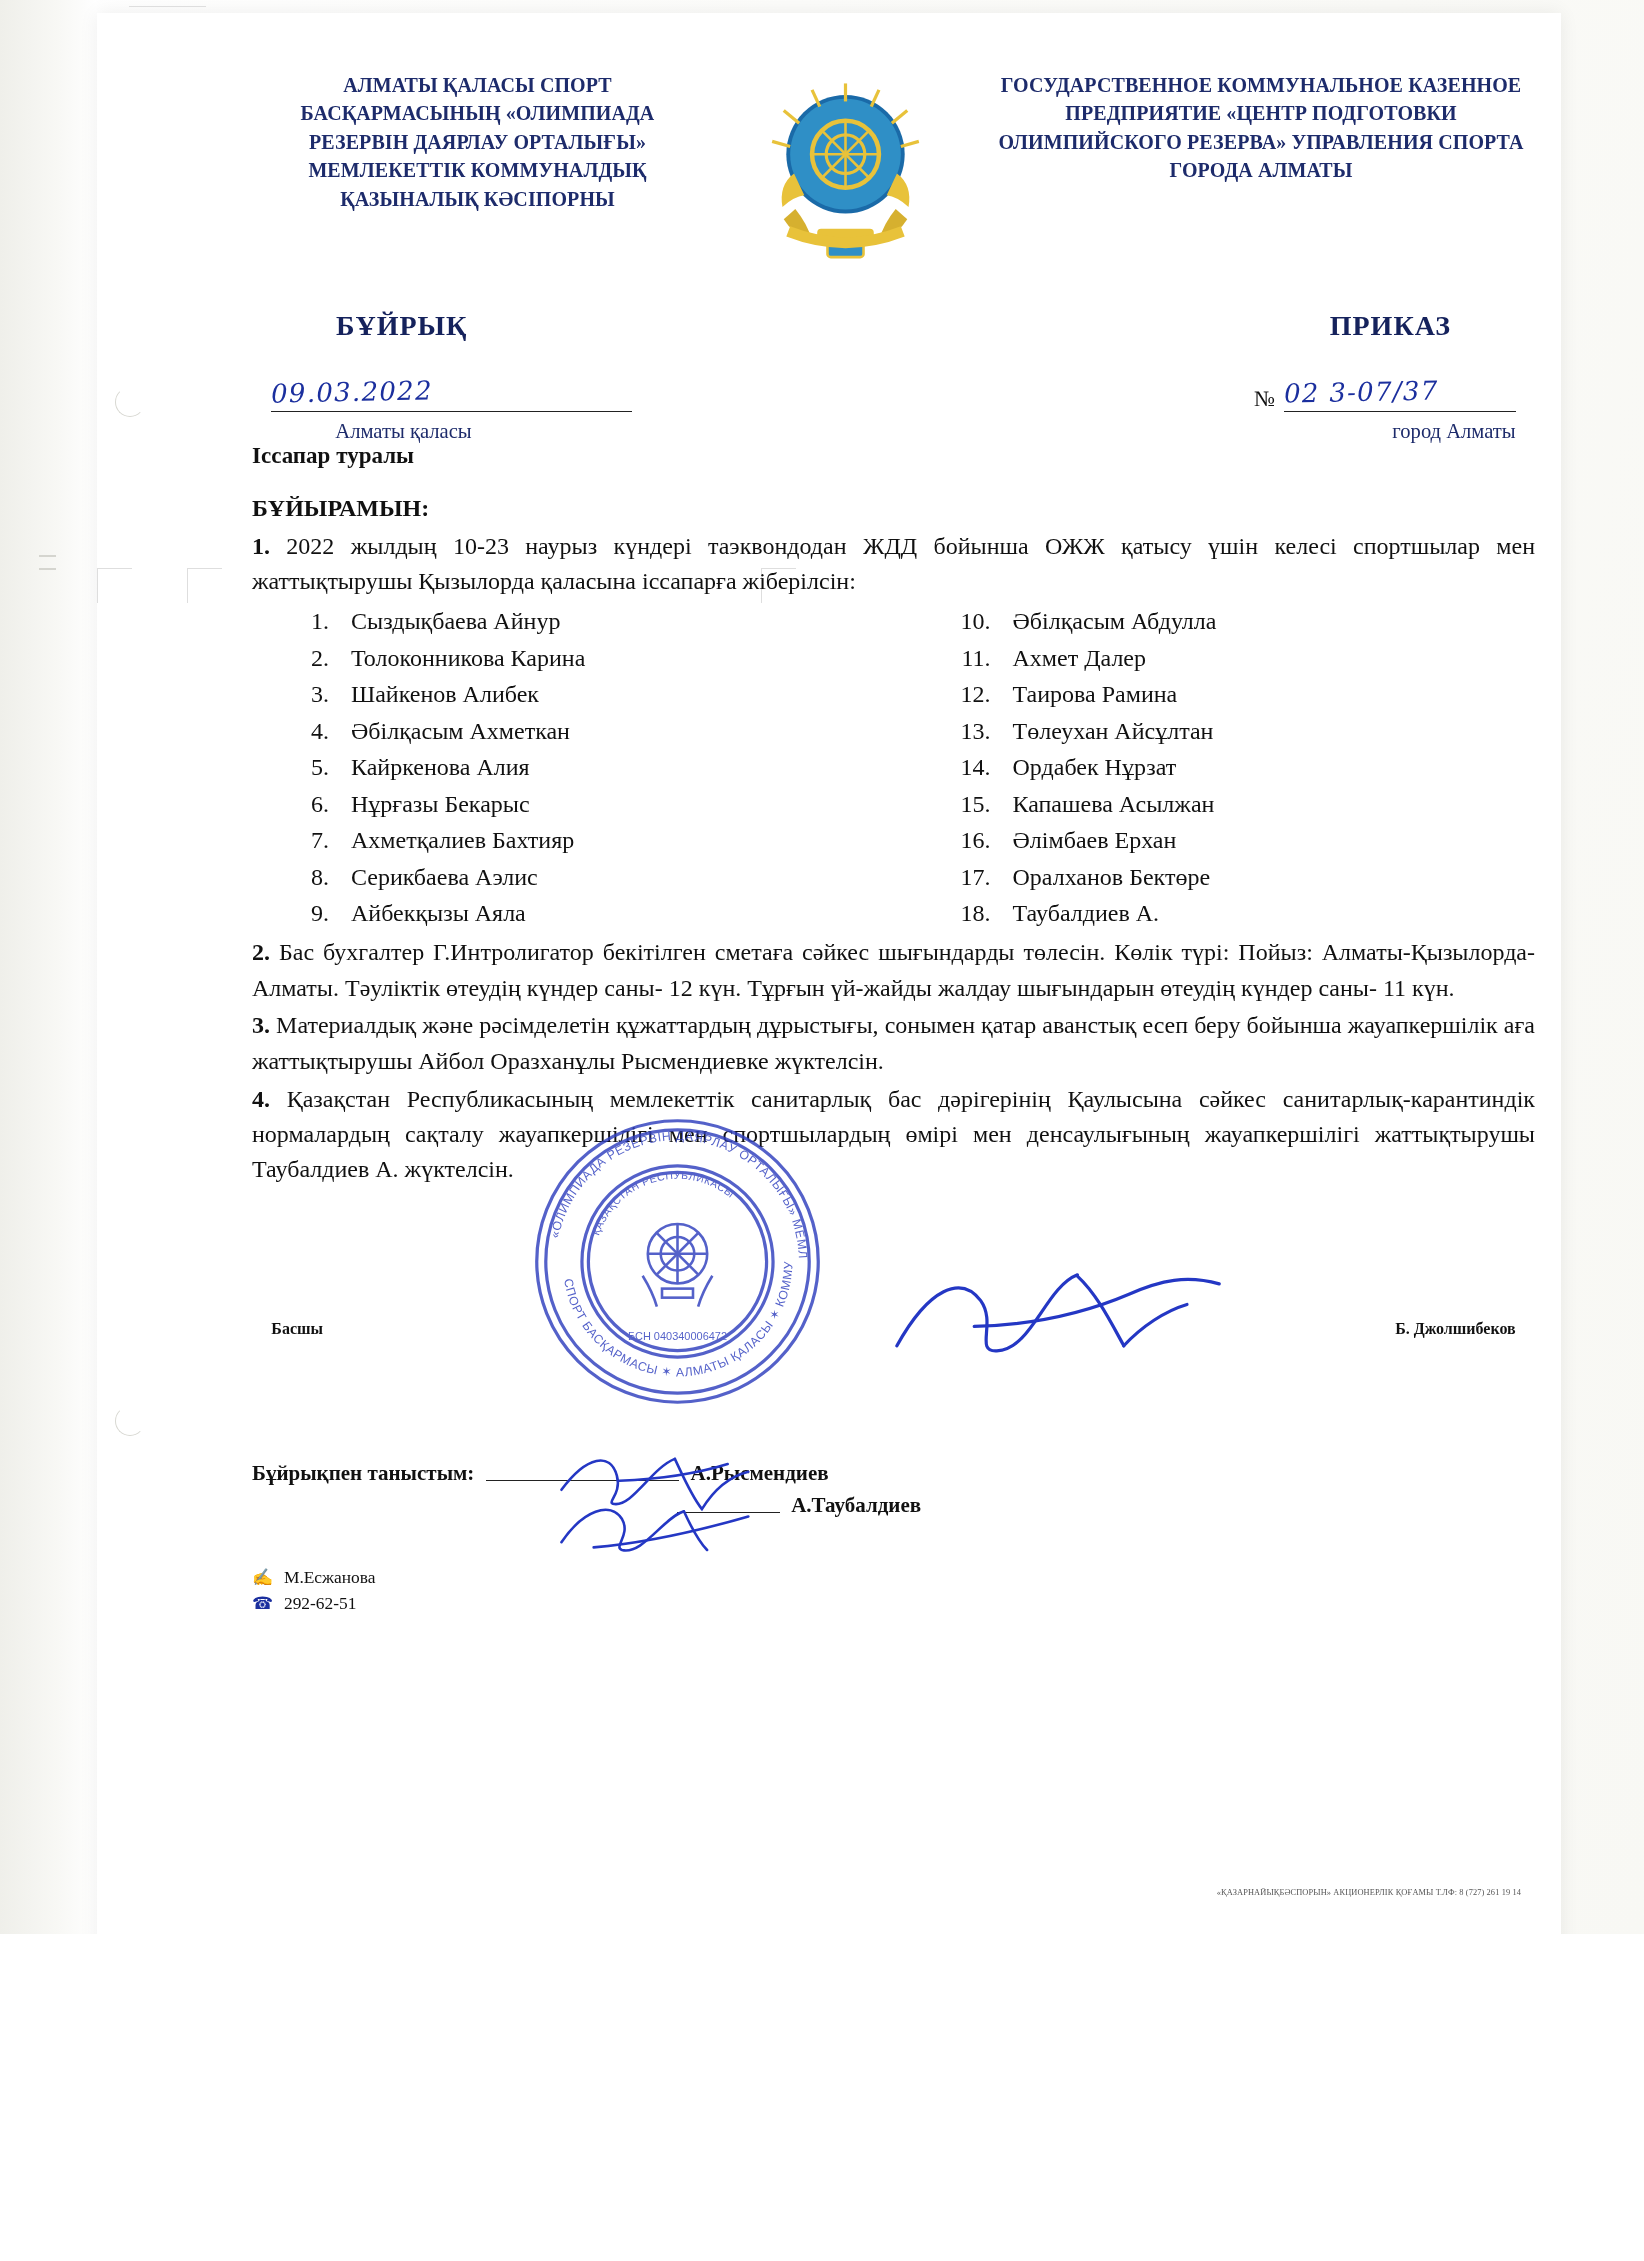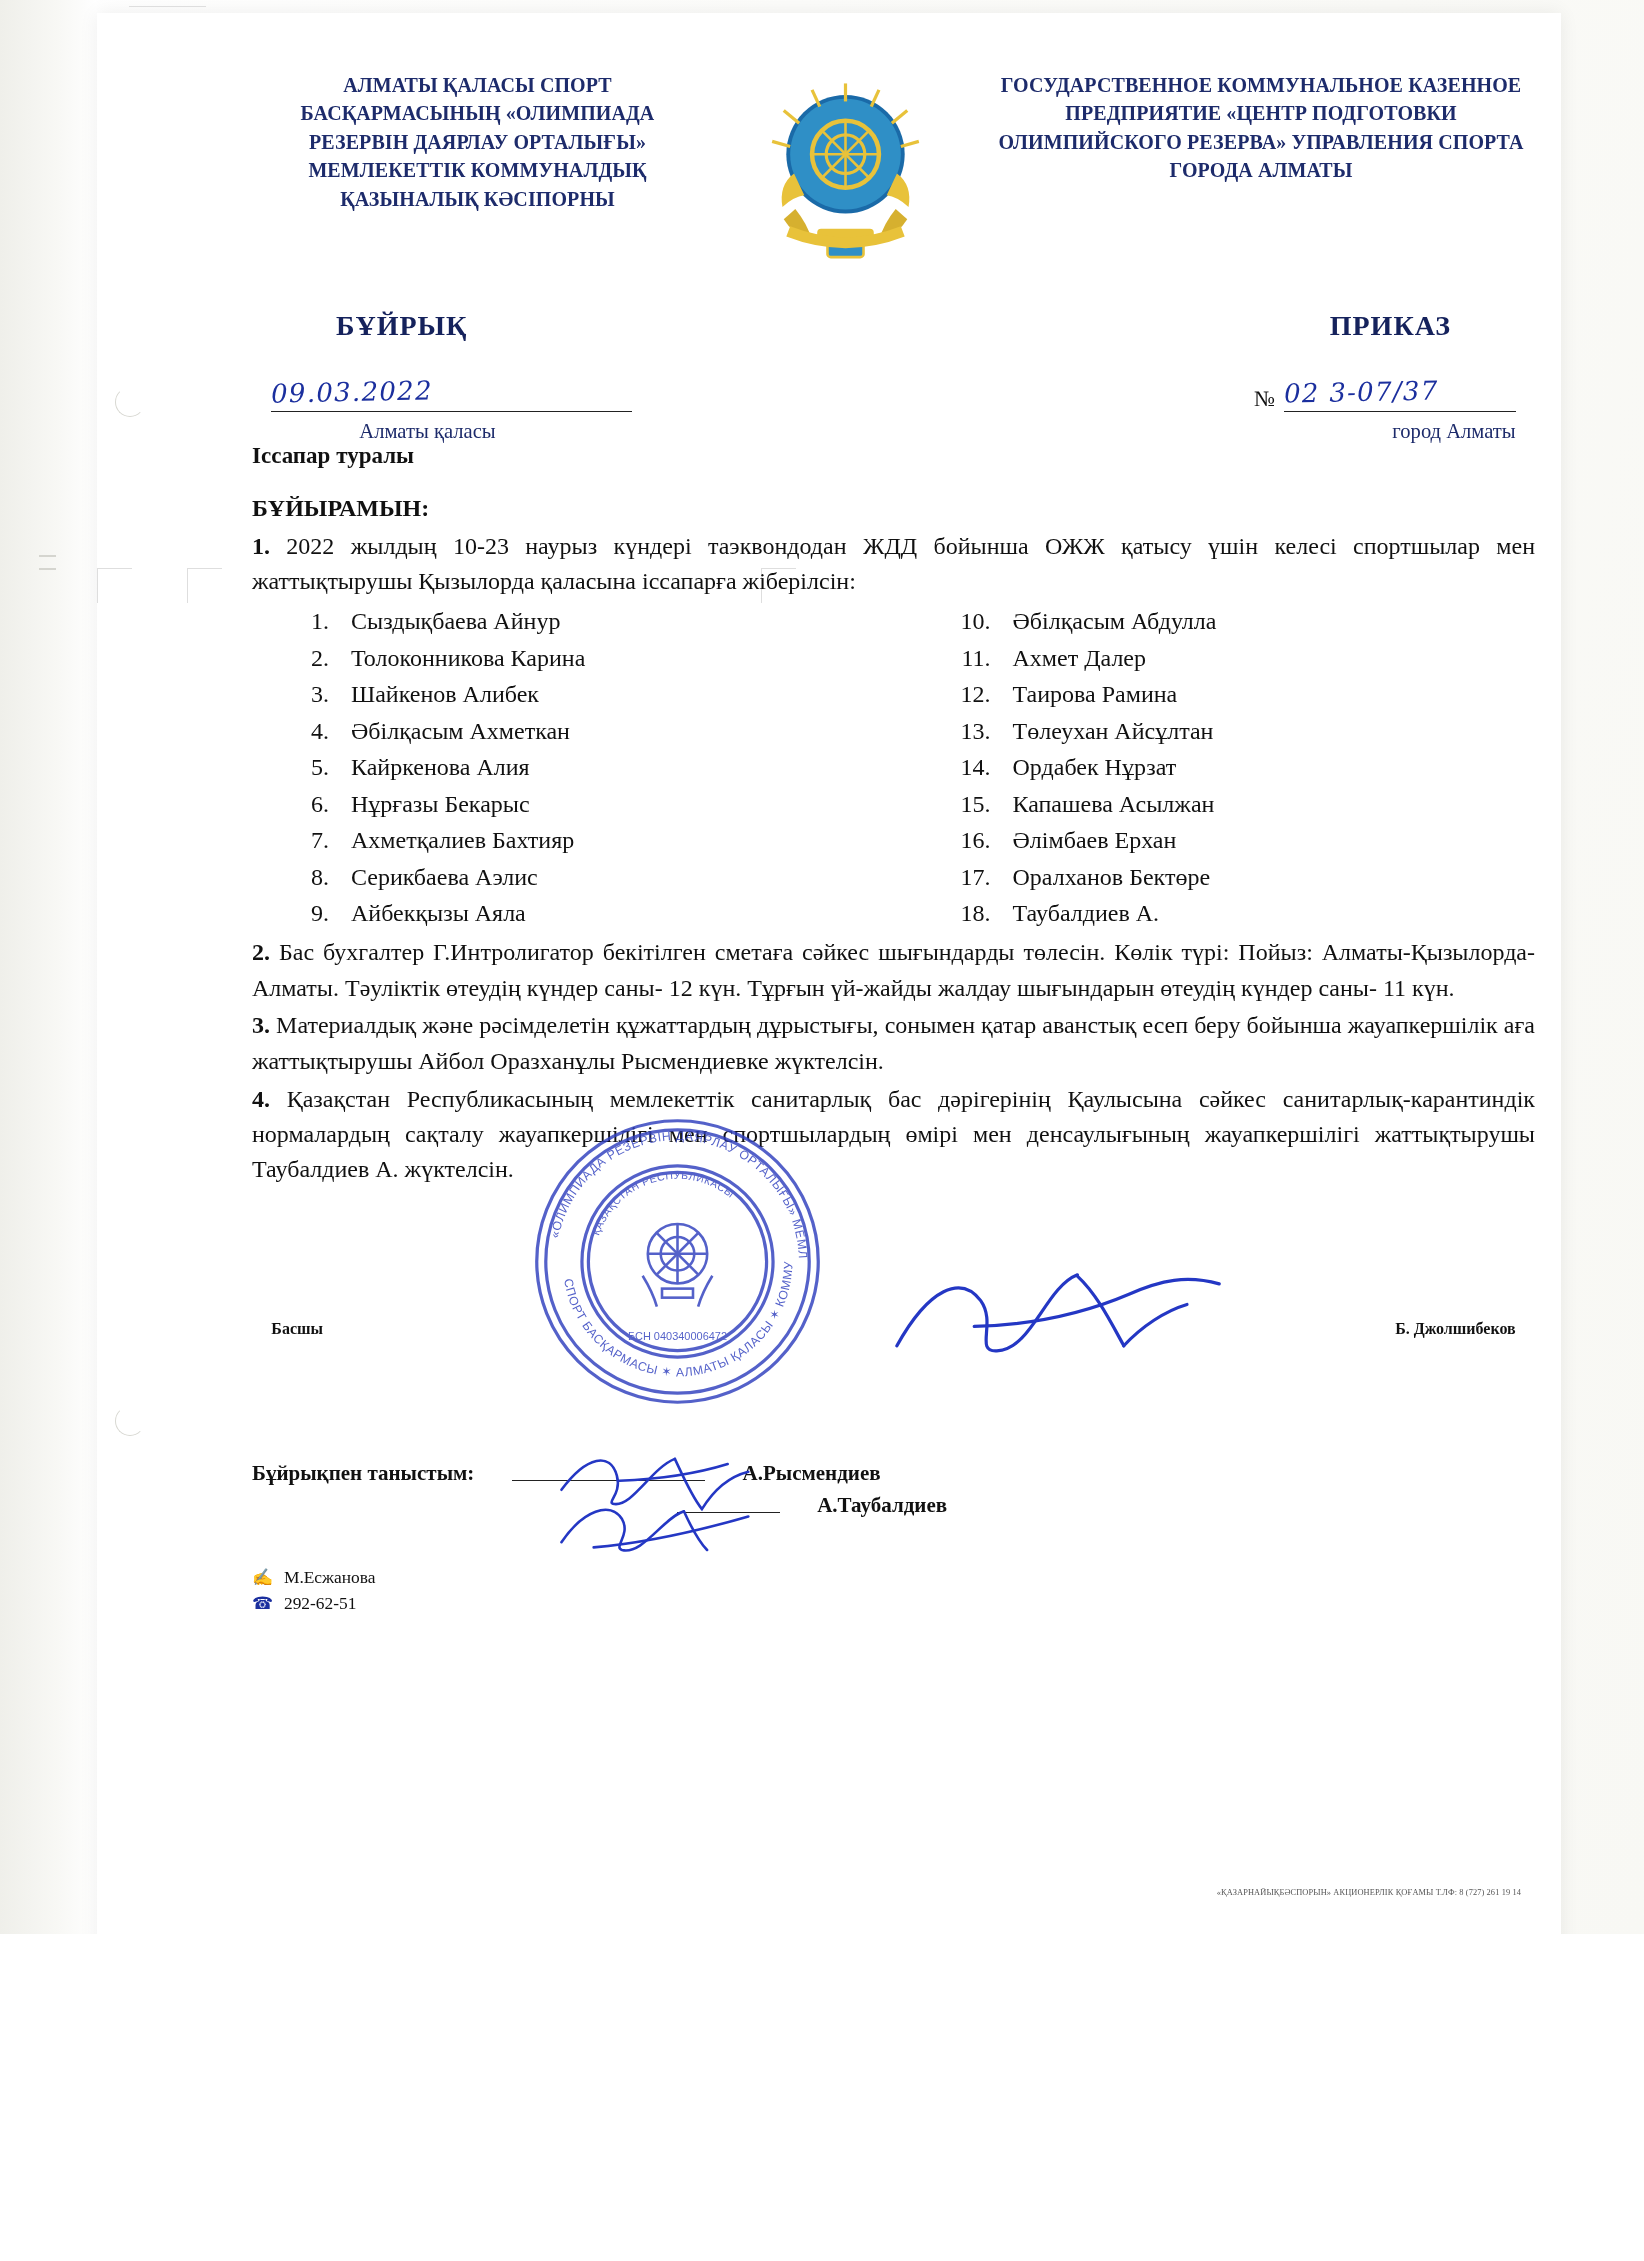--- a/index.html
+++ b/index.html
@@ -113,21 +113,21 @@
   }
   .meta-right-inner { display: flex; align-items: flex-end; }
   .city-row {
     display: flex;
     justify-content: space-between;
     margin-top: 7.7px;
     padding: 0 19.3px;
     font-size: 20.6px;
     color: #1d2b6b;
   }
-  .city-left { margin-left: 88px; }
+  .city-left { margin-left: 64px; }
   .city-right { }
 
   .subject {
     font-size: 23px;
     font-weight: bold;
     color: #111;
   }
 
   
   .body-text {
@@ -198,21 +198,20 @@
     margin-top: 45px;
     position: relative;
     font-size: 21px;
     color: #111;
   }
   .ack-label { font-weight: bold; }
   .ack-line {
     display: flex;
     align-items: flex-end;
     margin-bottom: 6.4px;
-    gap: 26px;
   }
   .ack-rule {
     display: inline-block;
     width: 193px;
     border-bottom: 1.3px solid #222;
     margin: 0 11.6px 5.2px 11.6px;
   }
   .ack-name { font-weight: bold; }
 
   .footer {

